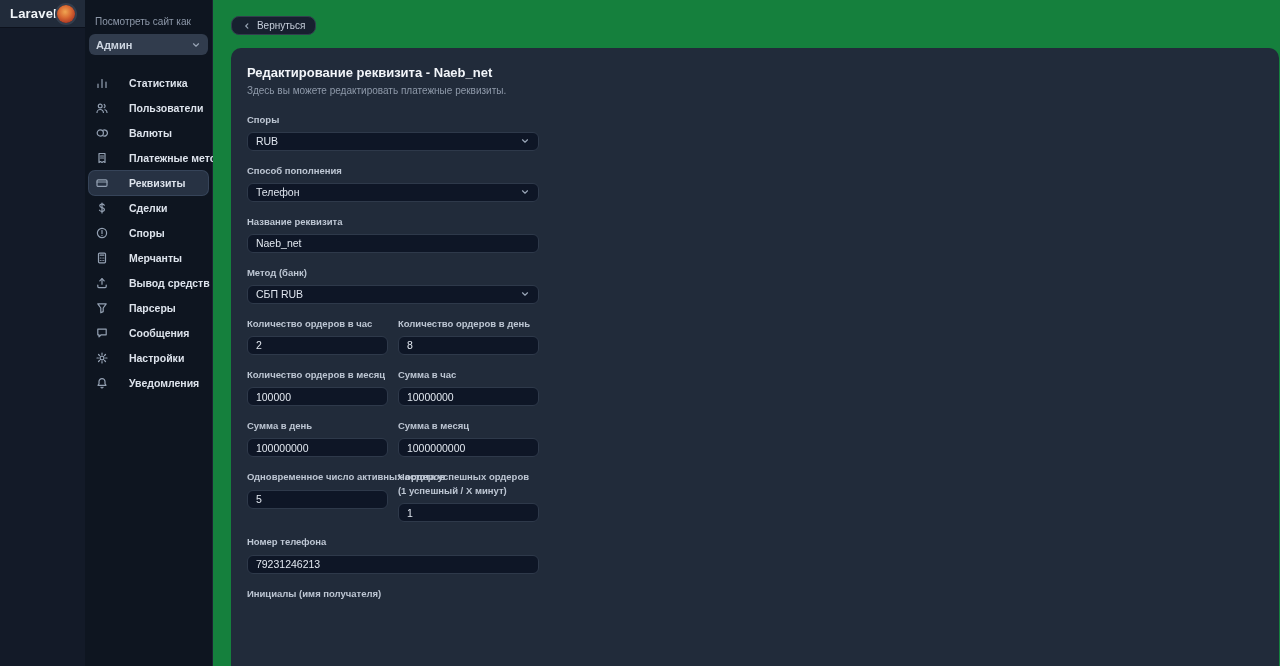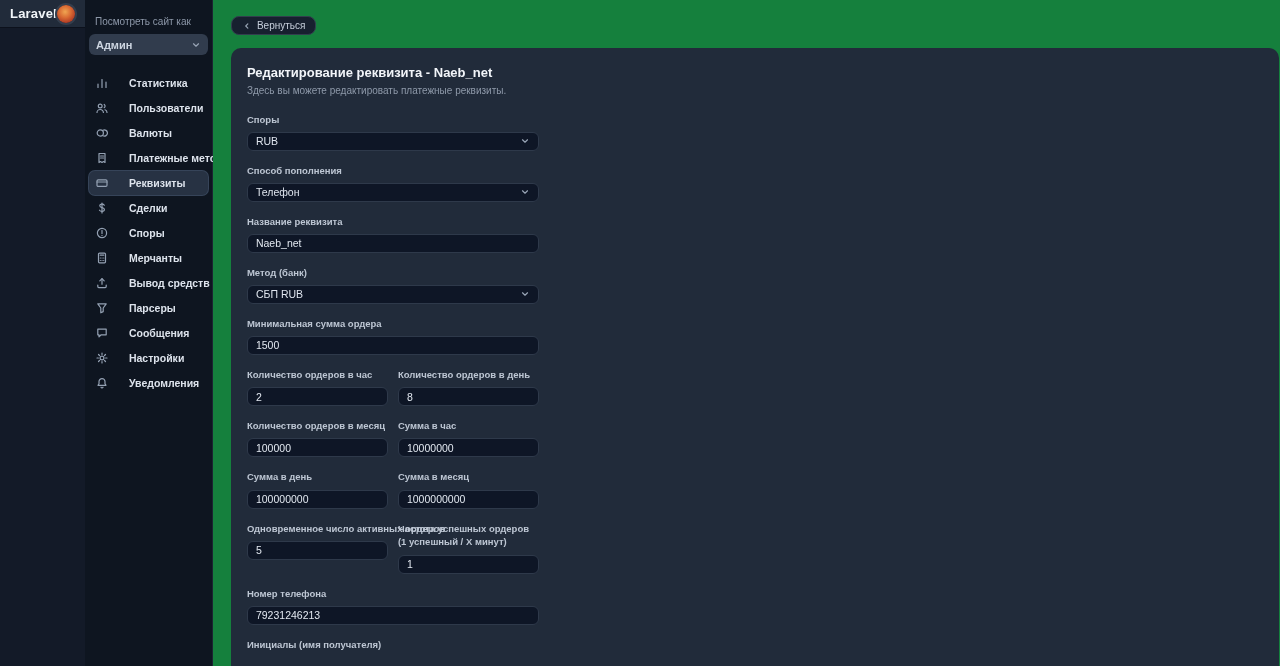--- a/index.html
+++ b/index.html
@@ -252,24 +252,20 @@
             <label class="flabel">Метод (банк)</label>
             <div class="select">
               <span>СБП RUB</span>
               <svg class="chev" viewBox="0 0 12 12">
                   <polyline points="3,4.5 6,7.5 9,4.5"></polyline>
                 </svg>
             </div>
           </div>
 
           <div class="frow">
-            <div class="field">
-              <label class="flabel">Минимальная сумма ордера</label>
-              <input class="tinput" value="1500" style="">
-            </div>
           </div>
 
           <div class="frow">
             <div class="field">
               <label class="flabel">Количество ордеров в час</label>
               <input class="tinput" value="2" style="">
             </div>
             <div class="field">
               <label class="flabel">Количество ордеров в день</label>
               <input class="tinput" value="8" style="">

